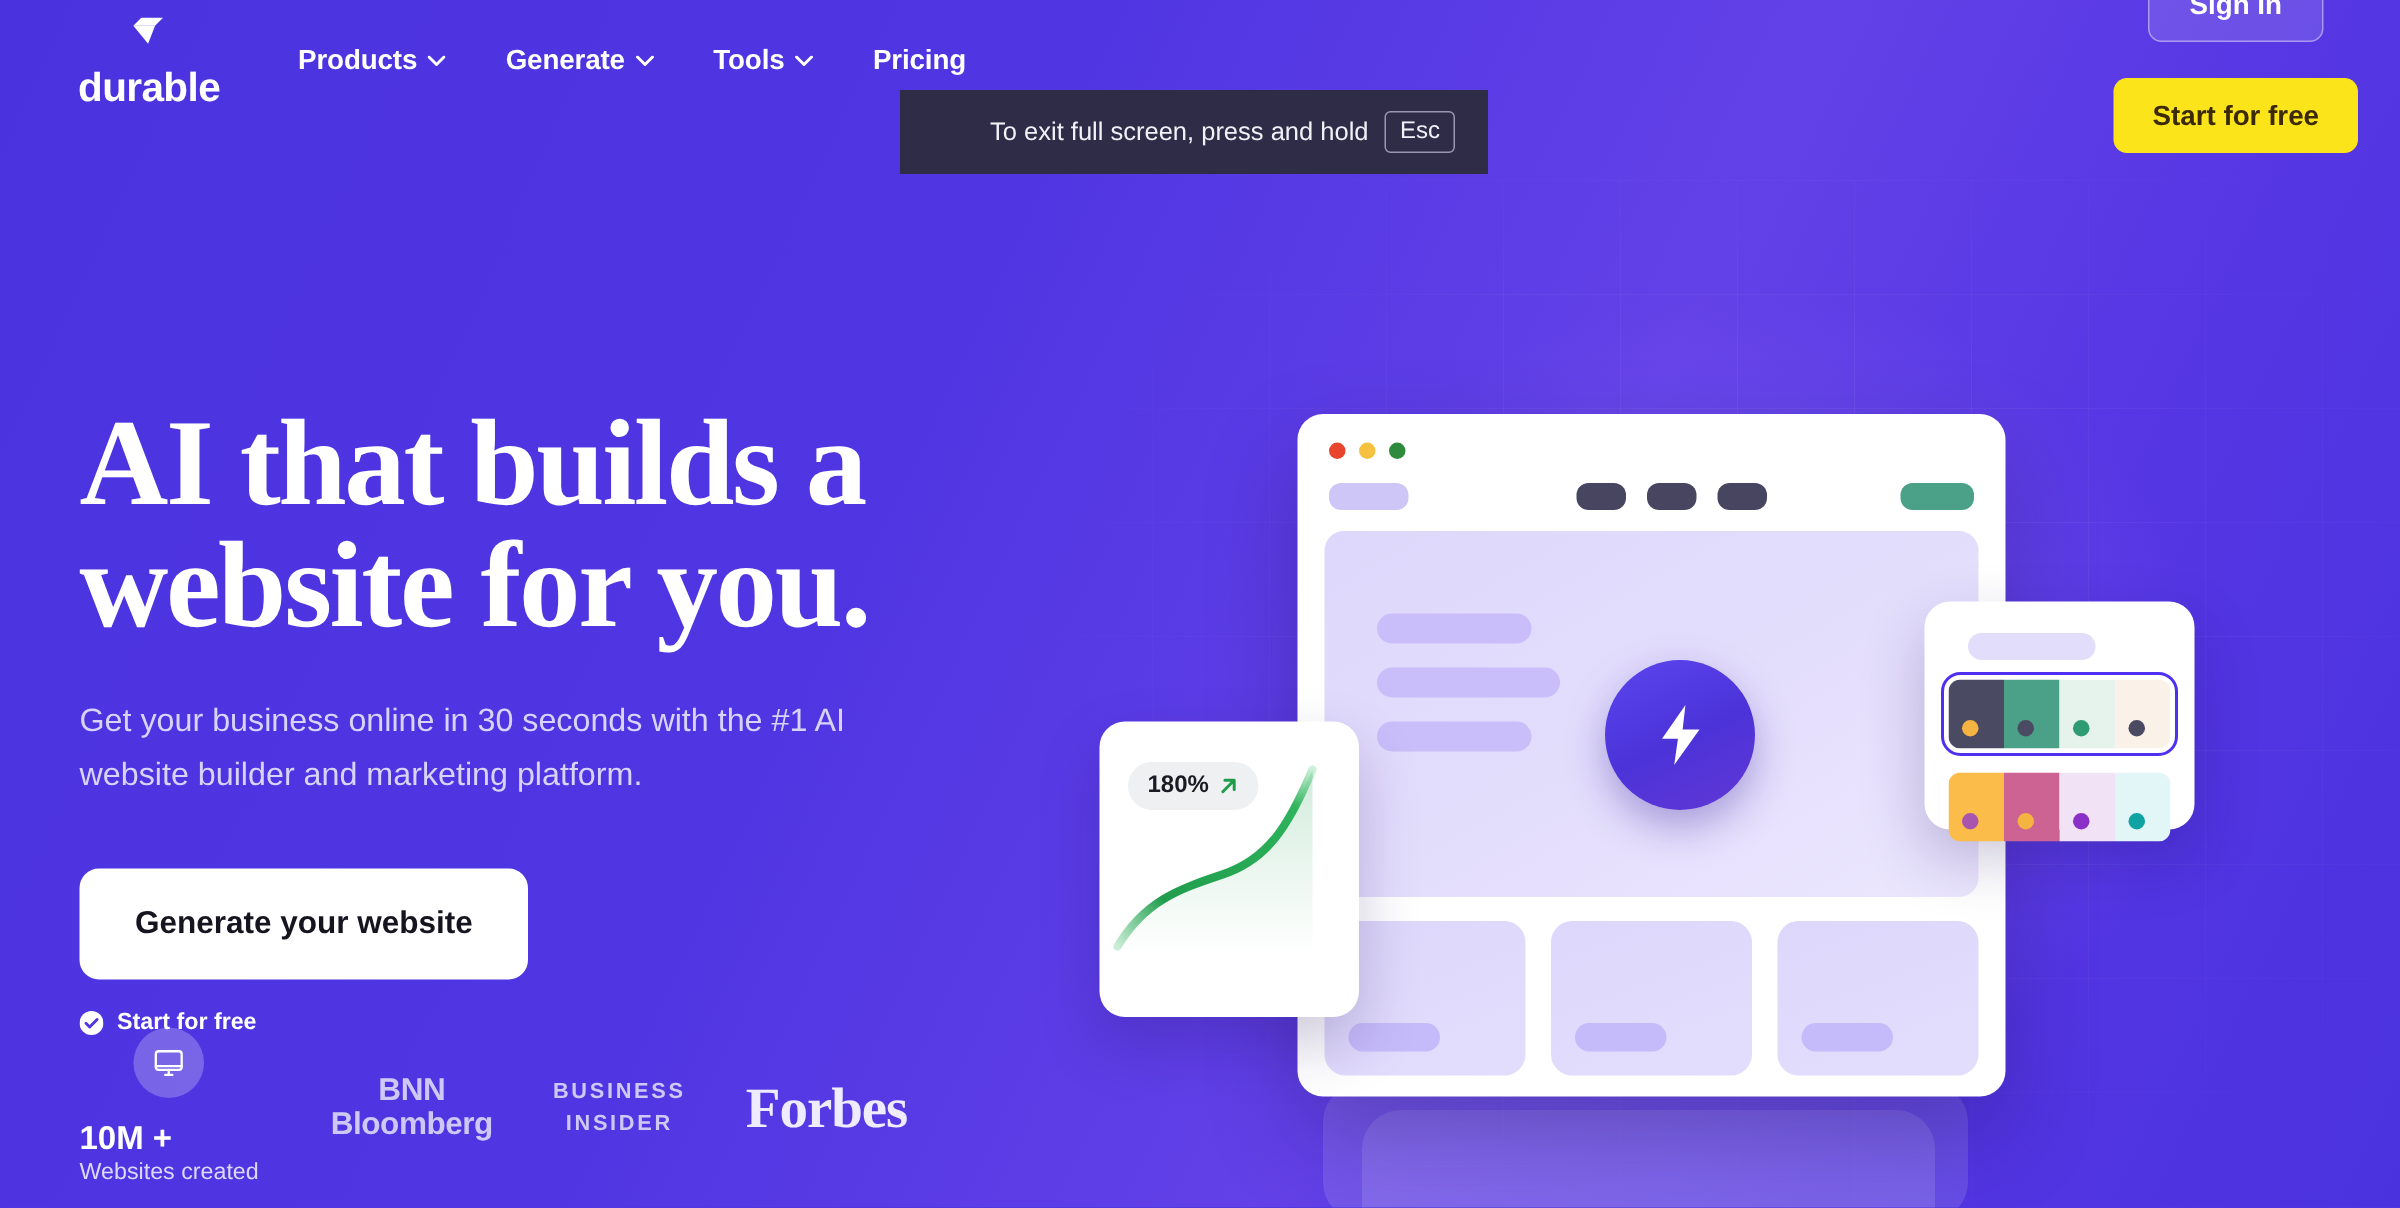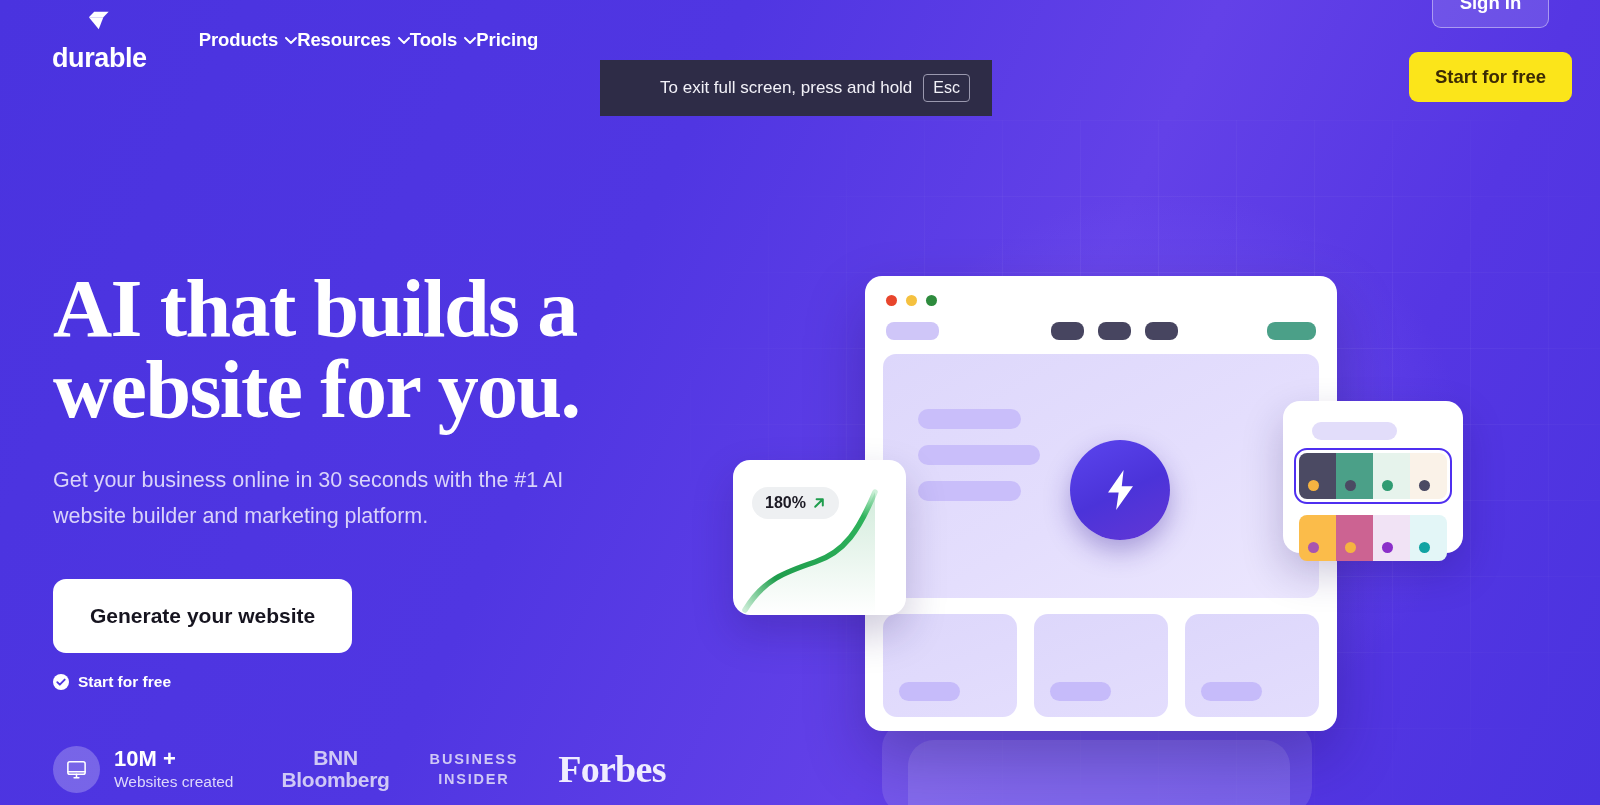--- a/index.html
+++ b/index.html
@@ -33,21 +33,21 @@
   
   .nav {
     position:absolute; top:0; left:0; right:0; height:80px;
     display:flex; align-items:center; padding:0 28px 0 52px; z-index:40;
   }
   .logo { display:flex; align-items:center; gap:9px; margin-right:52px;flex-direction:column; }
   .logo-mark { width:27px; height:27px; display:block; }
   .logo-text {
     color:#fff; font-size:27px; font-weight:700; letter-spacing:-.4px;
   }
-  .nav-links { display:flex; align-items:center; }
+  .nav-links { display:flex; align-items:center; gap:40px; }
   .nav-link {
     display:flex; align-items:center; gap:7px;
     color:#fff; font-size:18.5px; font-weight:700; letter-spacing:-.1px;
     cursor:pointer; white-space:nowrap;
   }
   .chev { width:12px; height:7px; display:block; }
   .nav-right { margin-left:auto; display:flex; align-items:center; gap:24px;flex-direction:column; }
   .btn-signin {
     border:1.5px solid rgba(255,255,255,.42);
     background:rgba(255,255,255,.13);
@@ -93,21 +93,21 @@
     margin-top:20px; display:flex; align-items:center; gap:9px;
     color:#fff; font-size:15.5px; font-weight:700;
   }
   .check { width:16px; height:16px; display:block; }
 
   
   .bottom {
     position:absolute; left:53px; bottom:12px;
     display:flex; align-items:center; gap:48px; z-index:20;
   }
-  .stat { display:flex; align-items:center; gap:14px; }
+  .stat { display:flex; align-items:center; gap:14px;flex-direction:column; }
   .stat-ico {
     width:47px; height:47px; border-radius:50%;
     background:rgba(255,255,255,.24);
     display:flex; align-items:center; justify-content:center;
   }
   .stat-num { color:#fff; font-size:22px; font-weight:700; line-height:1.2; }
   .stat-lbl { color:#ddd8fb; font-size:15.5px; line-height:1.35; }
   .press { display:flex; align-items:center; gap:40px; }
   .press-bnn {
     color:#cfc8f6; font-size:21px; font-weight:700; line-height:1.08;
@@ -174,21 +174,21 @@
     background:linear-gradient(160deg,#ddd7fb,#e3ddfd);
     position:relative;
   }
   .card-bar {
     position:absolute; left:16px; bottom:16px; width:61px; height:19px;
     border-radius:10px; background:#c6bbfa;
   }
 
   
   .growth {
-    position:absolute; left:33px; top:350px; width:173px; height:155px;
+    position:absolute; left:33px; top:371px; width:173px; height:197px;
     background:#fff; border-radius:17px;
     box-shadow:0 18px 40px rgba(30,12,90,.22);
     overflow:hidden;
   }
   .badge {
     position:absolute; left:19px; top:27px;
     background:#eef0f2; border-radius:22px;
     padding:7px 13px; display:flex; align-items:center; gap:6px;
     font-size:16px; font-weight:700; color:#1c1a24;
   }
@@ -239,21 +239,21 @@
   </div>
 
   <div class="nav-links">
     <div class="nav-link">
       <span>Products</span>
       <svg class="chev" viewBox="0 0 12 7">
           <path d="M1 1 L6 6 L11 1" stroke="#fff" stroke-width="1.9" fill="none" stroke-linecap="round"></path>
         </svg>
     </div>
     <div class="nav-link">
-      <span>Resources</span>
+      <span>Generate</span>
       <svg class="chev" viewBox="0 0 12 7">
           <path d="M1 1 L6 6 L11 1" stroke="#fff" stroke-width="1.9" fill="none" stroke-linecap="round"></path>
         </svg>
     </div>
     <div class="nav-link">
       <span>Tools</span>
       <svg class="chev" viewBox="0 0 12 7">
           <path d="M1 1 L6 6 L11 1" stroke="#fff" stroke-width="1.9" fill="none" stroke-linecap="round"></path>
         </svg>
     </div>

